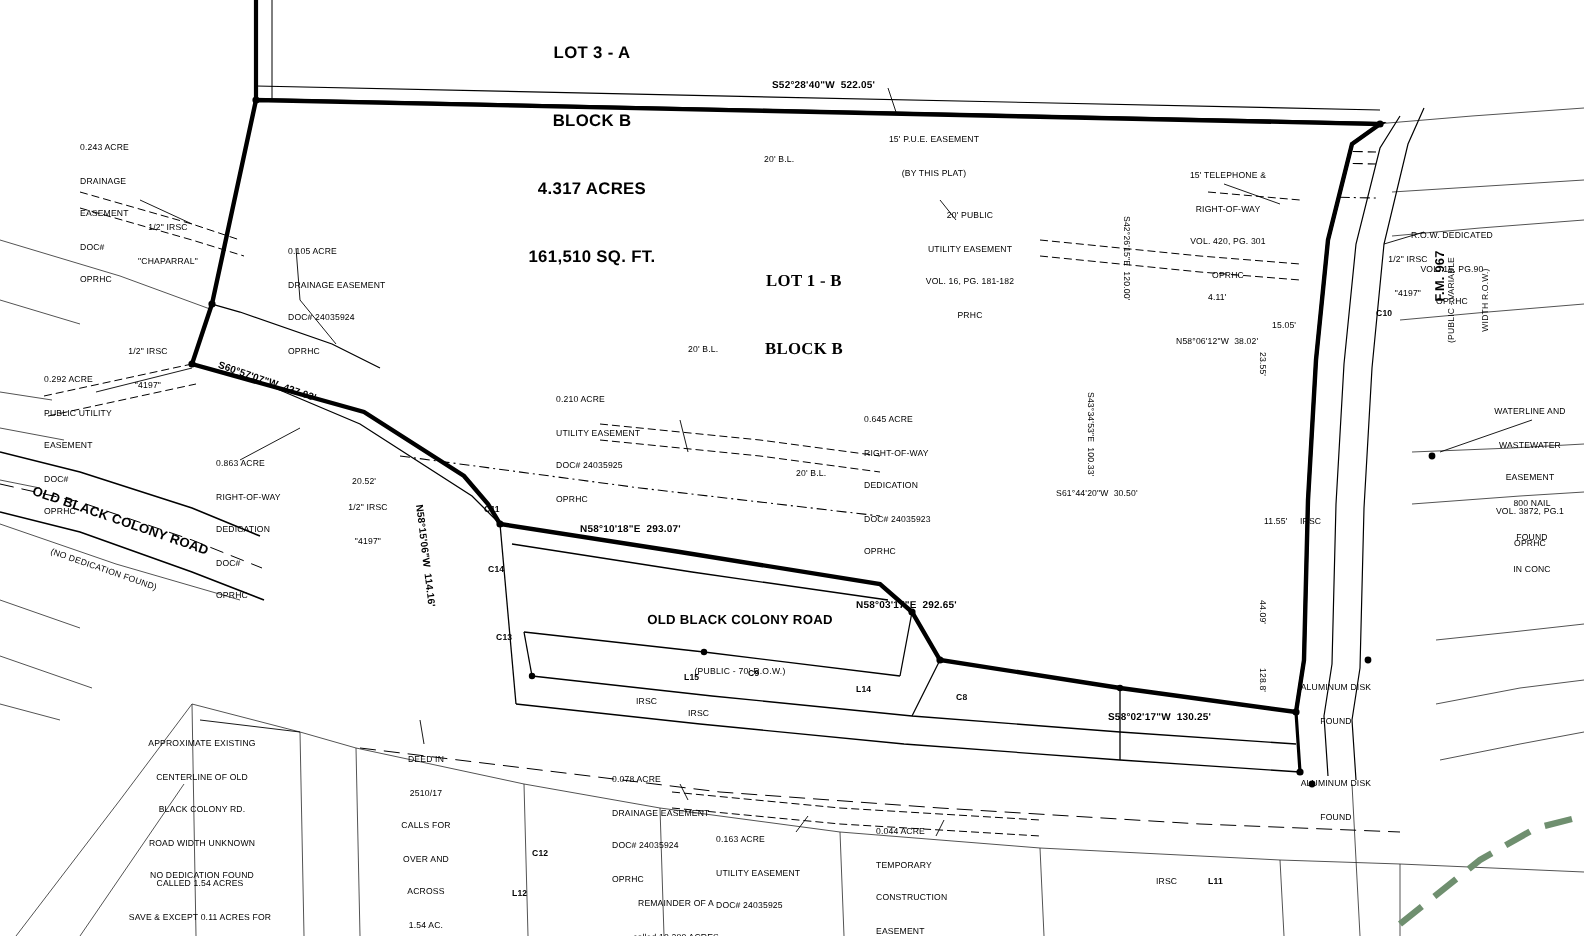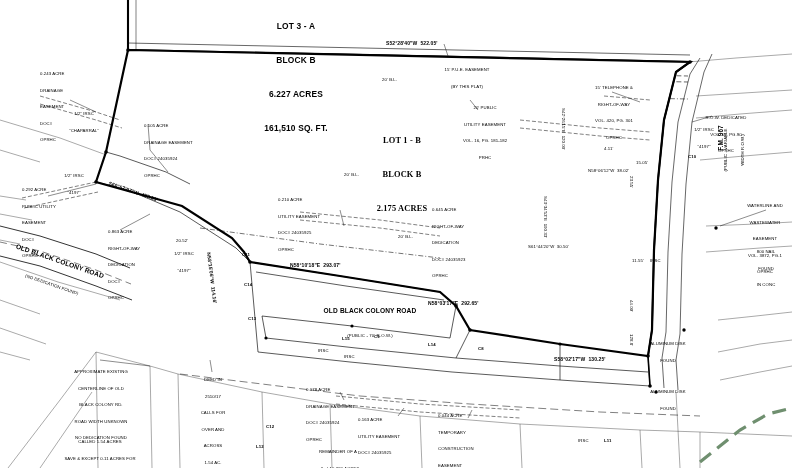--- a/index.html
+++ b/index.html
@@ -171,28 +171,27 @@
       <path d="M468 418 L472 410"></path>
       <path d="M100 360 L150 366"></path>
       <path d="M210 360 L212 372"></path>
       <path d="M444 44 L448 56"></path>
     </g>
   </svg>
 
   <div class="lbl big" style="left:236px;top:-2px;width:120px;">
     <div>LOT 3 - A</div>
     <div>BLOCK B</div>
-    <div>6.227 ACRES</div>
+    <div>4.317 ACRES</div>
     <div>161,510 SQ. FT.</div>
   </div>
 
   <div class="lbl big" style="left:336px;top:112px;width:132px;font-family:Liberation Serif, serif;">
     <div>LOT 1 - B</div>
     <div>BLOCK B</div>
-    <div>2.175 ACRES</div>
   </div>
 
   <div class="lbl seg b" style="left:386px;top:40px;">S52°28'40"W  522.05'</div>
   <div class="lbl tiny c" style="left:412px;top:56px;width:110px;">
     <div>15' P.U.E. EASEMENT</div>
     <div>(BY THIS PLAT)</div>
   </div>
   <div class="lbl tiny" style="left:382px;top:77px;">20' B.L.</div>
 
   <div class="lbl tiny c" style="left:440px;top:94px;width:90px;">

